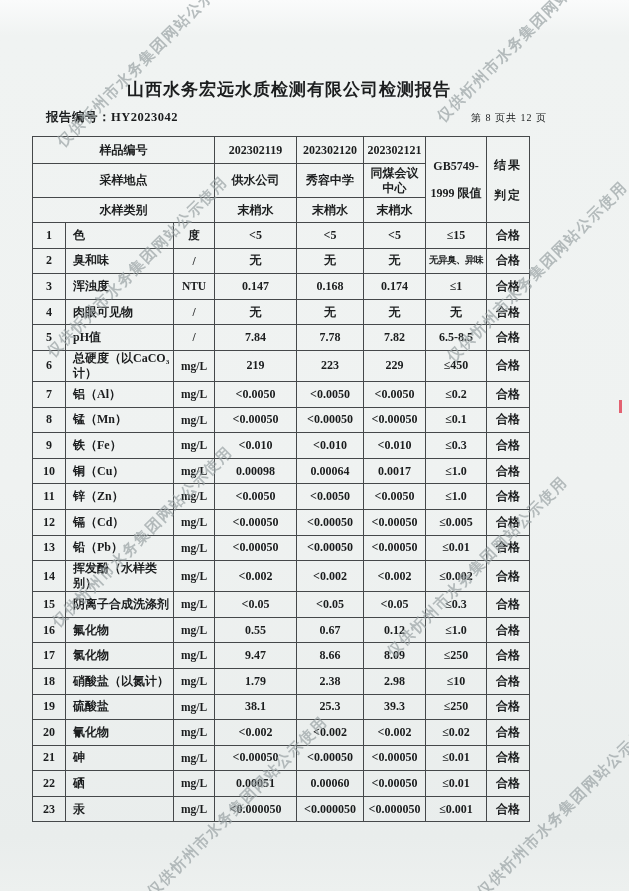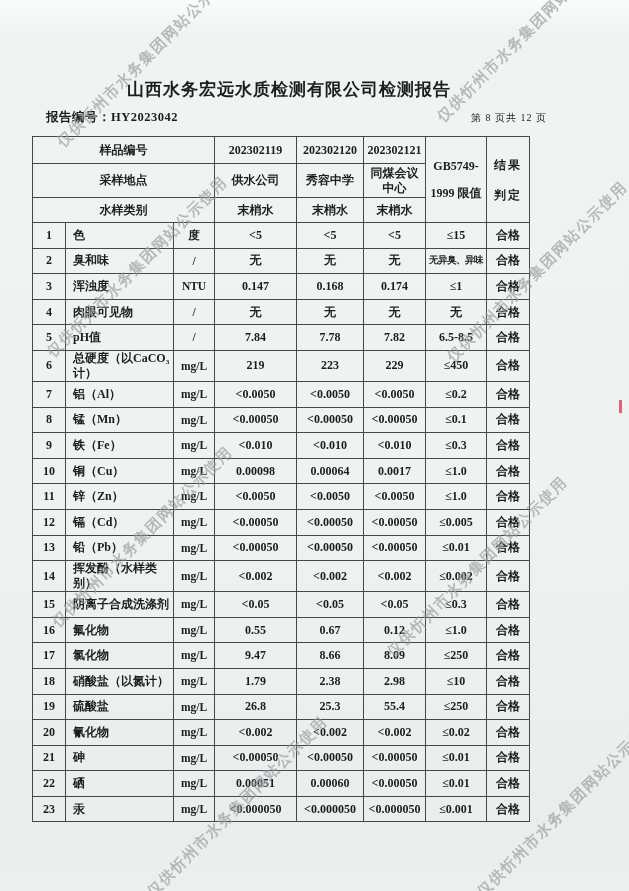--- a/index.html
+++ b/index.html
@@ -326,23 +326,23 @@
       <td>1.79</td>
       <td>2.38</td>
       <td>2.98</td>
       <td class="c-limit">≤10</td>
       <td>合格</td>
     </tr>
         <tr class="data-row">
       <td>19</td>
       <td class="c-name">硫酸盐</td>
       <td class="c-unit">mg/L</td>
-      <td>26.8</td>
+      <td>38.1</td>
       <td>25.3</td>
-      <td>55.4</td>
+      <td>39.3</td>
       <td class="c-limit">≤250</td>
       <td>合格</td>
     </tr>
         <tr class="data-row">
       <td>20</td>
       <td class="c-name">氰化物</td>
       <td class="c-unit">mg/L</td>
       <td>&lt;0.002</td>
       <td>&lt;0.002</td>
       <td>&lt;0.002</td>

